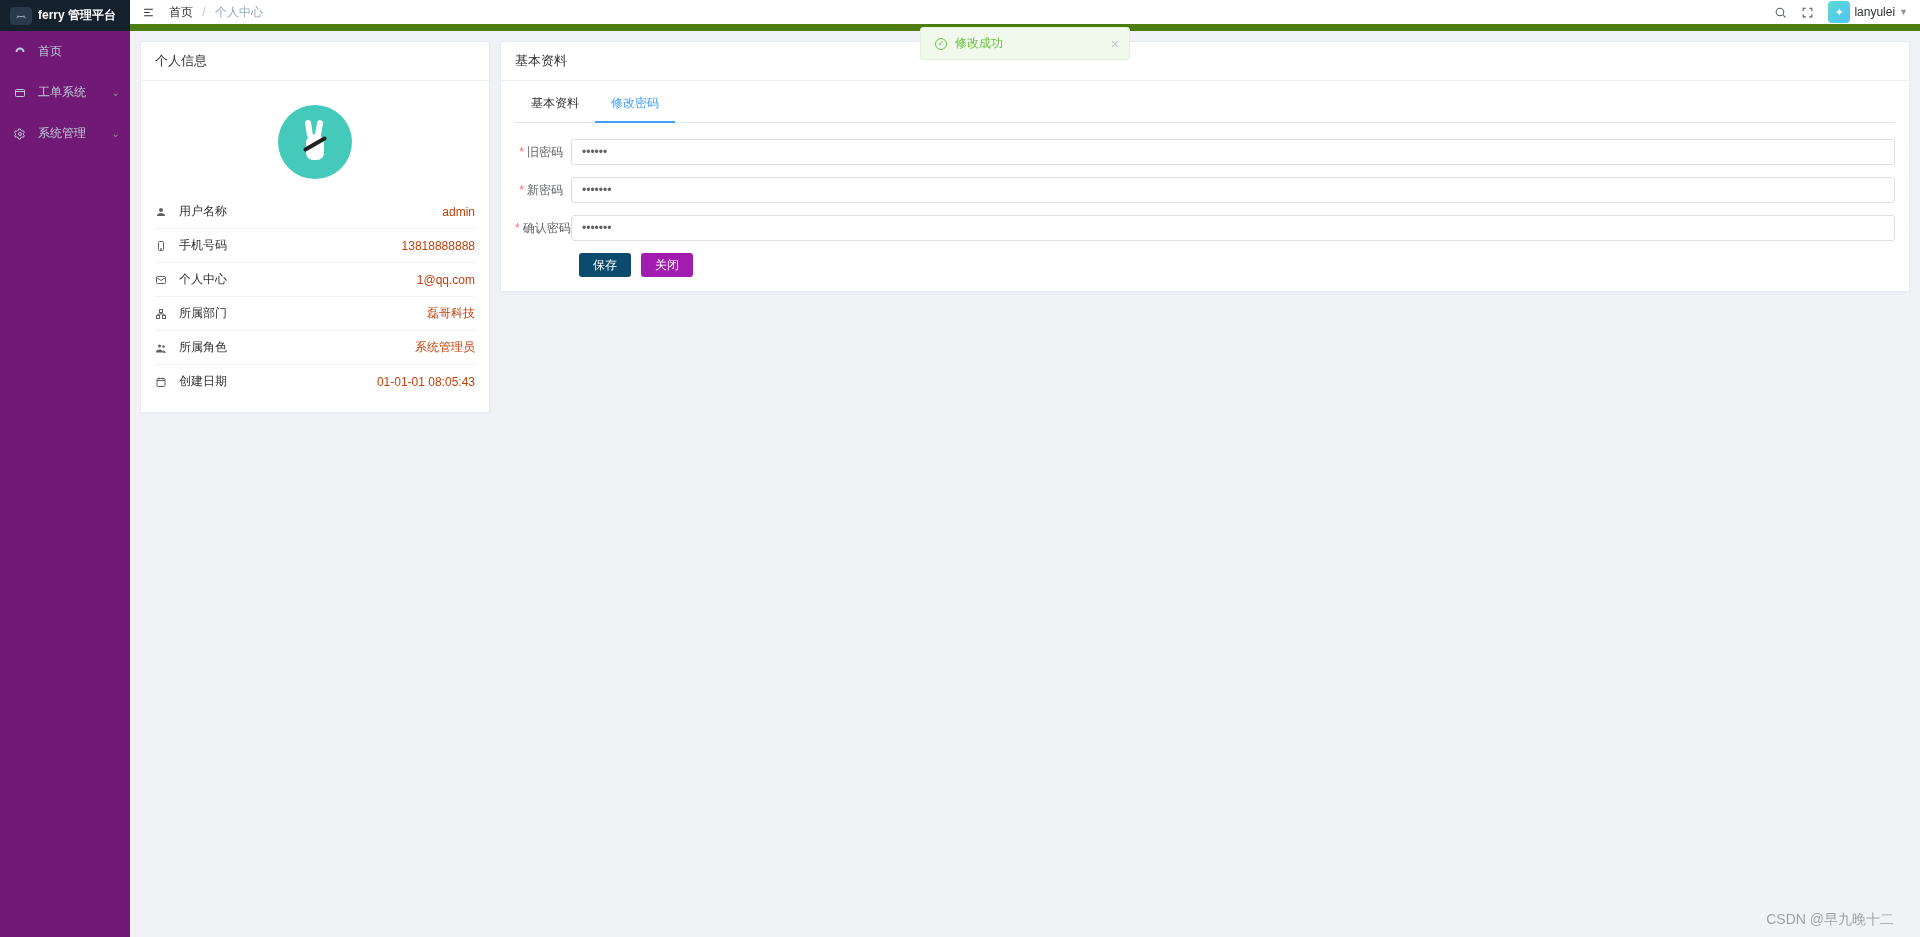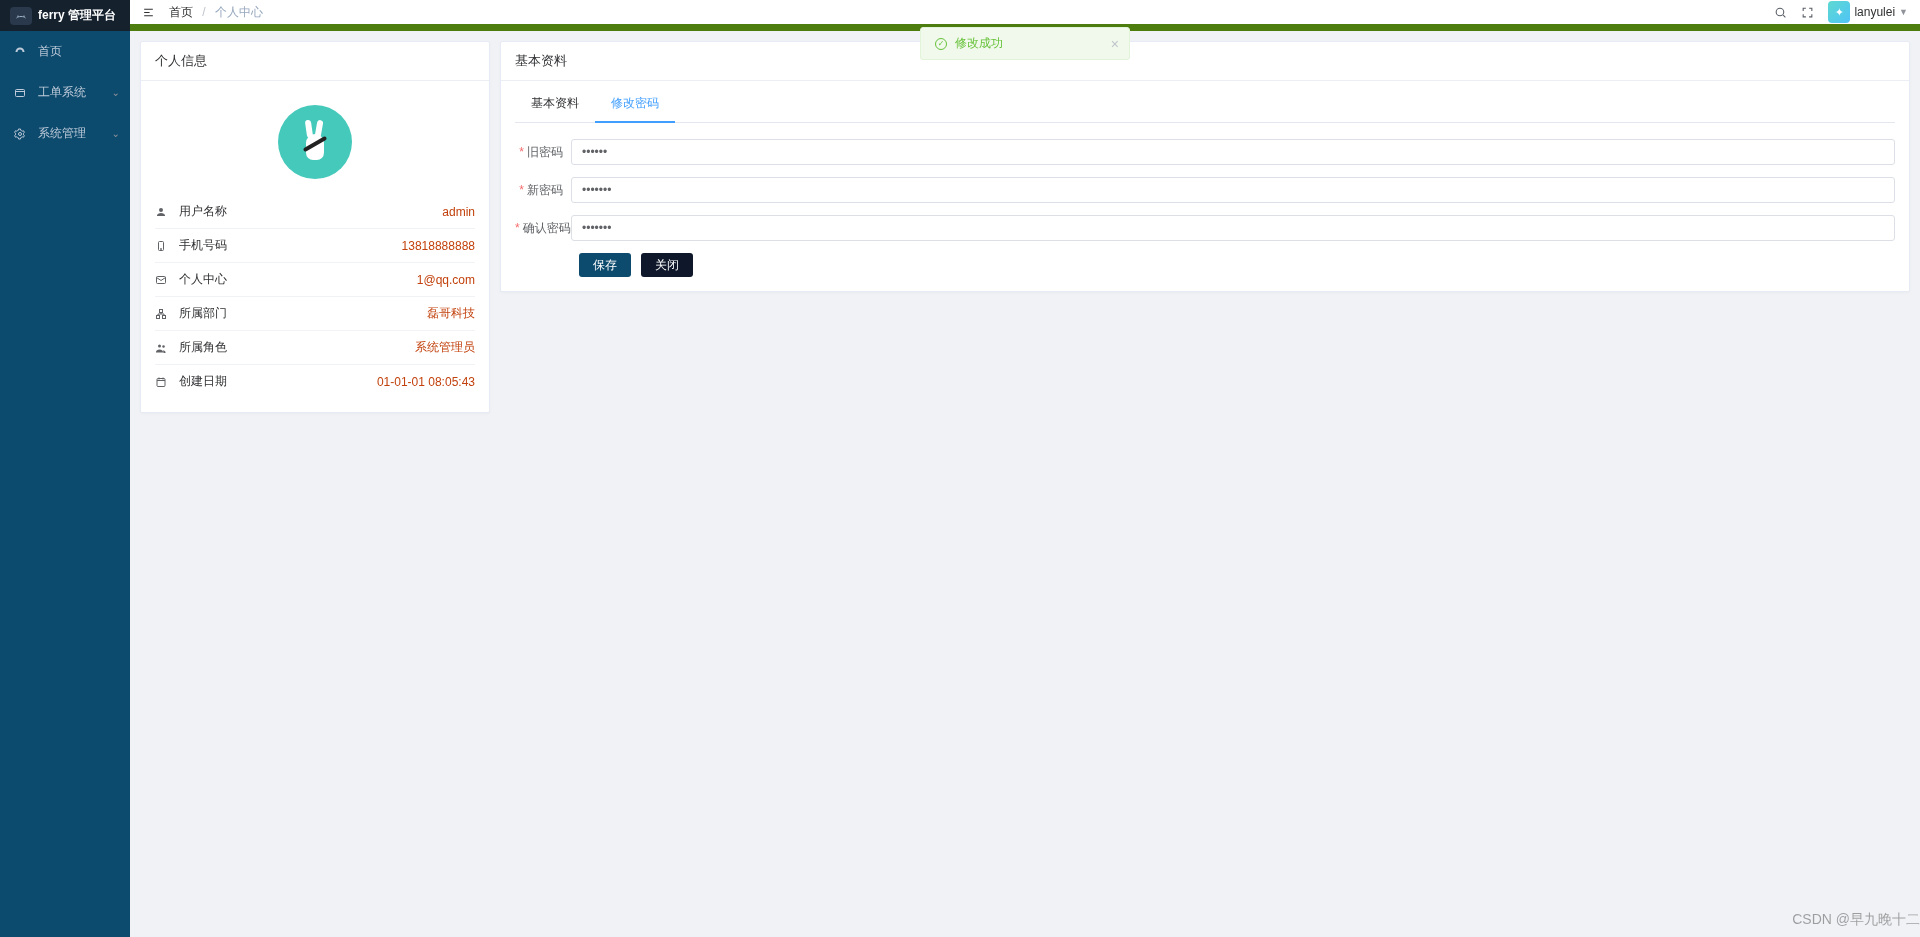--- a/index.html
+++ b/index.html
@@ -1,20 +1,20 @@
 <!DOCTYPE html>
 <html><head>
 <meta charset="utf-8">
 <style>
 * { margin: 0; padding: 0; box-sizing: border-box; }
 body { font-family: "Helvetica Neue", Helvetica, "PingFang SC", "Microsoft YaHei", Arial, sans-serif; font-size: 13px; color: #303133; background: #fff; }
 .app { display: flex; height: 100vh; }
 
 
-.sidebar { width: 130px; background: #0c4a6e; color: #bfcbd9; display: flex; flex-direction: column; flex-shrink: 0; }
+.sidebar { width: 130px; background: #701a75; color: #bfcbd9; display: flex; flex-direction: column; flex-shrink: 0; }
 .logo { height: 31px; display: flex; align-items: center; padding: 0 10px; background: #16212e; color: #fff; font-weight: 600; font-size: 12px; gap: 6px; }
 .logo-badge { width: 22px; height: 18px; background: #2a3a4c; border-radius: 4px; display: flex; align-items: center; justify-content: center; }
 .nav { list-style: none; padding-top: 0; }
 .nav-item { display: flex; align-items: center; padding: 12px 14px; font-size: 12px; cursor: pointer; gap: 10px; position: relative; }
 .nav-icon { width: 14px; display: inline-flex; }
 .nav-chevron { position: absolute; right: 10px; font-size: 10px; color: #909399; }
 
 
 .main { flex: 1; display: flex; flex-direction: column; min-width: 0; }
 .header { height: 31px; display: flex; align-items: center; padding: 0 12px; border-bottom: 7px solid #4d7c0f; justify-content: space-between; }
@@ -56,29 +56,29 @@
 .tab.active { color: #409EFF; }
 .tab.active::after { content:""; position:absolute; left:0; right:0; bottom:-1px; height:2px; background:#409EFF; }
 
 .form-row { display: flex; align-items: center; margin-bottom: 12px; }
 .form-label { width: 56px; text-align: right; font-size: 12px; color: #606266; padding-right: 8px; white-space: nowrap; }
 .form-label .req { color: #f56c6c; margin-right: 3px; }
 .form-input { flex: 1; height: 26px; border: 1px solid #dcdfe6; border-radius: 3px; padding: 0 10px; font-size: 12px; color: #606266; outline: none; }
 .form-actions { padding-left: 64px; display: flex; gap: 10px; margin-top: 4px; }
 .btn { height: 24px; padding: 0 14px; border: none; border-radius: 3px; font-size: 12px; cursor: pointer; color: #fff; }
 .btn-primary { background: #0c4a6e; }
-.btn-danger { background: #0f172a; }
+.btn-danger { background: #a21caf; }
 
 
 .toast { position: absolute; top: -4px; left: 50%; transform: translateX(-50%); background: #f0f9eb; border: 1px solid #e1f3d8; color: #67c23a; padding: 7px 36px 7px 14px; border-radius: 3px; font-size: 12px; display: flex; align-items: center; gap: 8px; min-width: 210px; }
 .toast .close { position: absolute; right: 10px; top: 50%; transform: translateY(-50%); color: #c0c4cc; cursor: pointer; font-size: 14px; }
 .toast .ok-ico { width: 12px; height: 12px; border: 1.5px solid #67c23a; border-radius: 50%; display:inline-flex; align-items:center; justify-content:center; font-size:8px; }
 
 
-.watermark { position: fixed; right: 0; bottom: 8px; font-size: 14px; color: rgba(0,0,0,0.35); pointer-events: none; }
+.watermark { position: fixed; right: 26px; bottom: 8px; font-size: 14px; color: rgba(0,0,0,0.35); pointer-events: none; }
 
 svg { width: 1em; height: 1em; }
 </style>
 </head>
 <body>
 
 <div class="app">
 
   <aside class="sidebar">
     <div class="logo">

